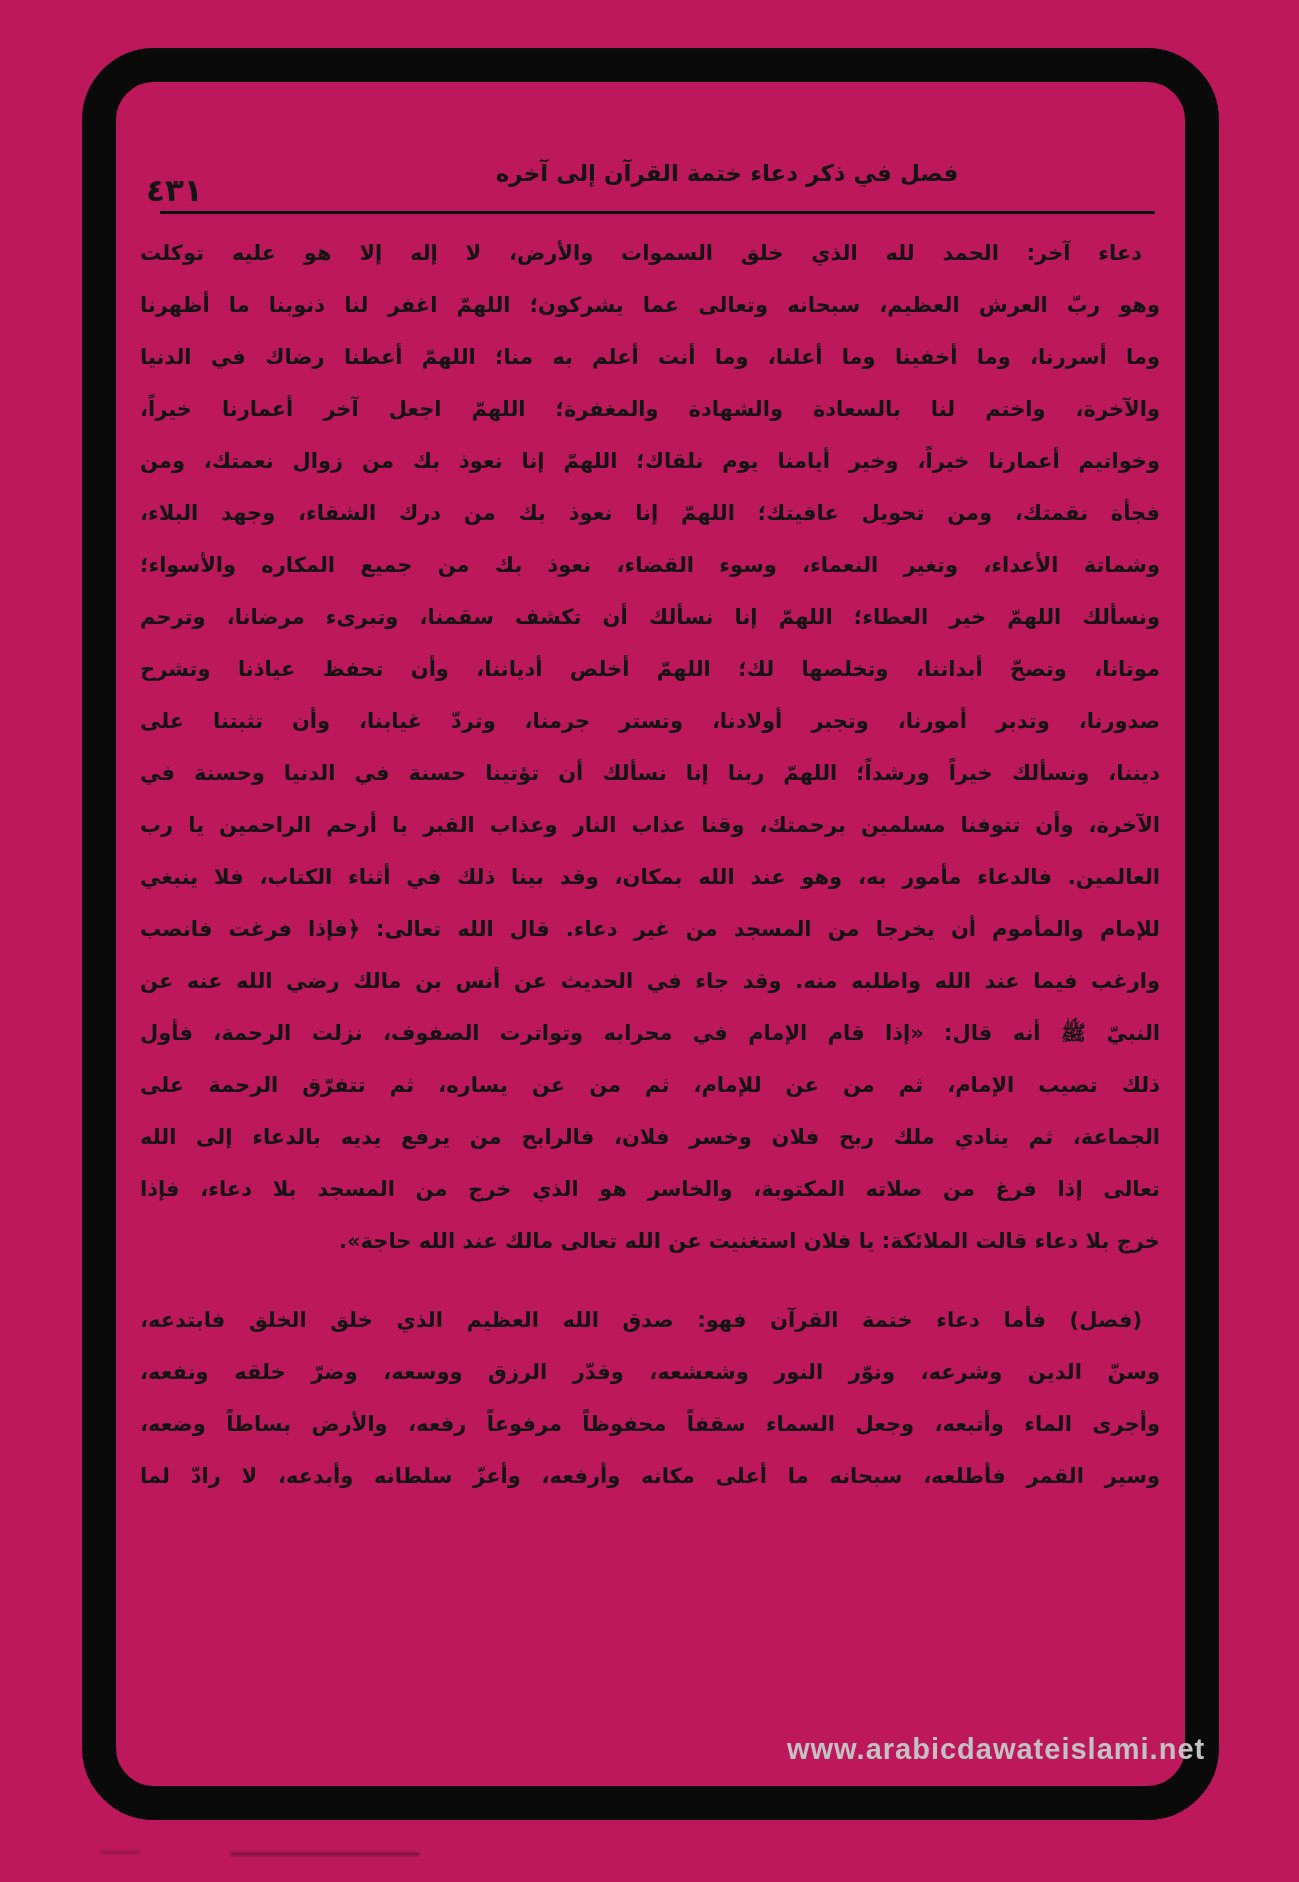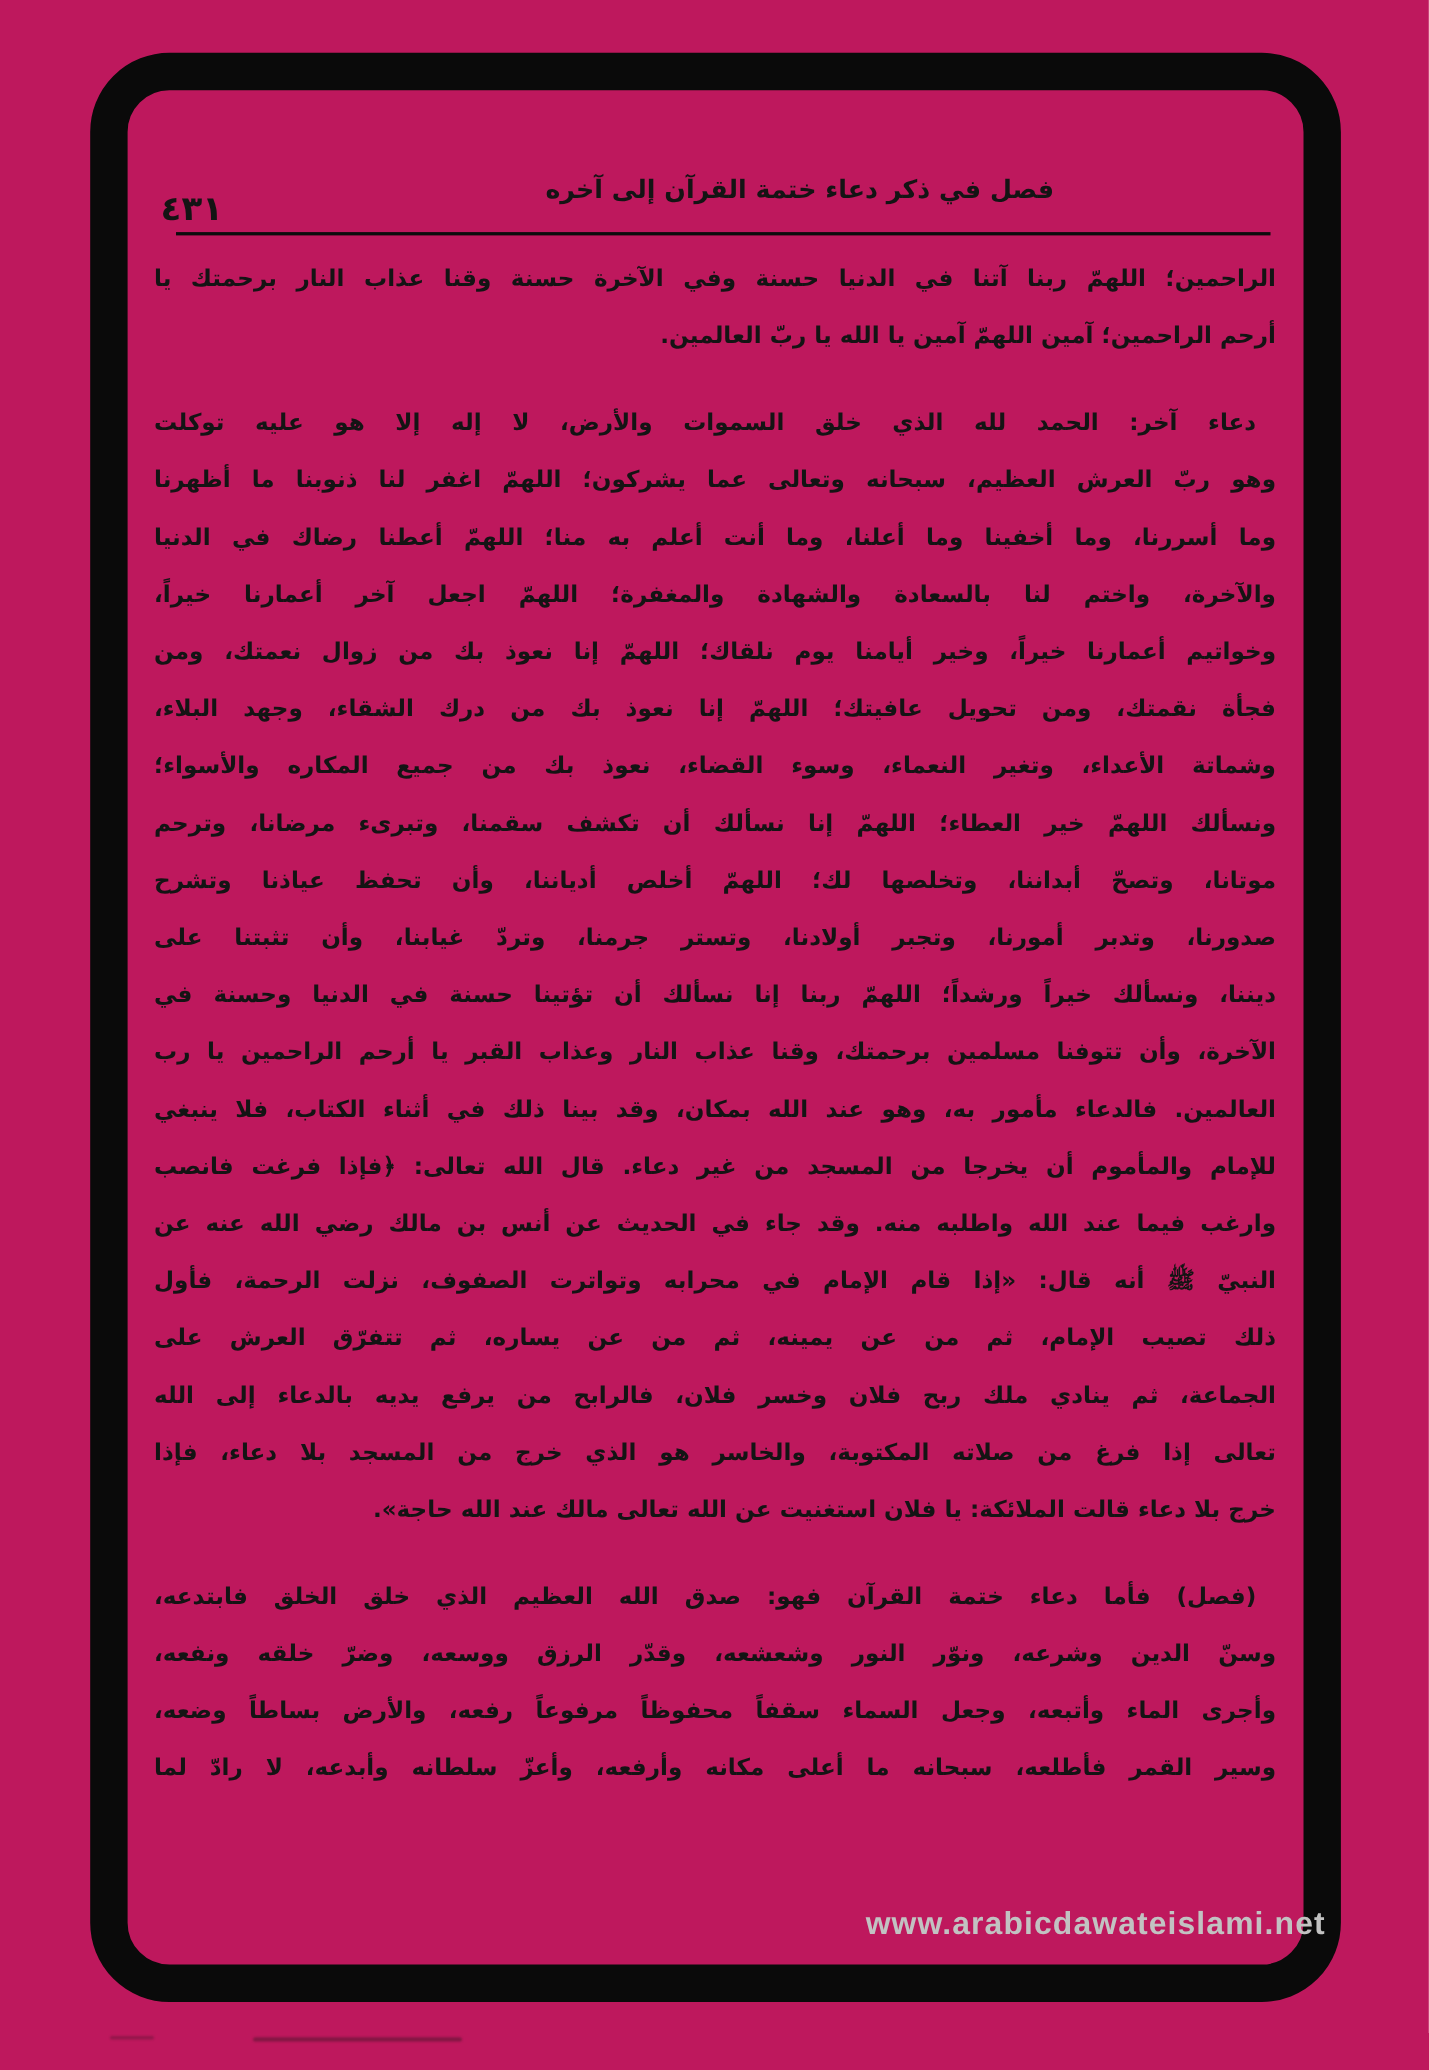--- a/index.html
+++ b/index.html
@@ -133,41 +133,37 @@
 
   <div class="inner">
     <div class="page-number">٤٣١</div>
 
     <div class="header-title">فصل في ذكر دعاء ختمة القرآن إلى آخره</div>
 
     <div class="header-rule"></div>
 
     <div class="body-text">
         <div class="paragraph">
-          <div class="line">الراحمين؛ اللهمّ ربنا آتنا في الدنيا حسنة وفي الآخرة حسنة وقنا عذاب النار برحمتك يا</div>
-          <div class="line last">أرحم الراحمين؛ آمين اللهمّ آمين يا الله يا ربّ العالمين.</div>
-        </div>
-        <div class="paragraph">
           <div class="line indent">دعاء آخر: الحمد لله الذي خلق السموات والأرض، لا إله إلا هو عليه توكلت</div>
           <div class="line">وهو ربّ العرش العظيم، سبحانه وتعالى عما يشركون؛ اللهمّ اغفر لنا ذنوبنا ما أظهرنا</div>
           <div class="line">وما أسررنا، وما أخفينا وما أعلنا، وما أنت أعلم به منا؛ اللهمّ أعطنا رضاك في الدنيا</div>
           <div class="line">والآخرة، واختم لنا بالسعادة والشهادة والمغفرة؛ اللهمّ اجعل آخر أعمارنا خيراً،</div>
           <div class="line">وخواتيم أعمارنا خيراً، وخير أيامنا يوم نلقاك؛ اللهمّ إنا نعوذ بك من زوال نعمتك، ومن</div>
           <div class="line">فجأة نقمتك، ومن تحويل عافيتك؛ اللهمّ إنا نعوذ بك من درك الشقاء، وجهد البلاء،</div>
           <div class="line">وشماتة الأعداء، وتغير النعماء، وسوء القضاء، نعوذ بك من جميع المكاره والأسواء؛</div>
           <div class="line">ونسألك اللهمّ خير العطاء؛ اللهمّ إنا نسألك أن تكشف سقمنا، وتبرىء مرضانا، وترحم</div>
           <div class="line">موتانا، وتصحّ أبداننا، وتخلصها لك؛ اللهمّ أخلص أدياننا، وأن تحفظ عياذنا وتشرح</div>
           <div class="line">صدورنا، وتدبر أمورنا، وتجبر أولادنا، وتستر جرمنا، وتردّ غيابنا، وأن تثبتنا على</div>
           <div class="line">ديننا، ونسألك خيراً ورشداً؛ اللهمّ ربنا إنا نسألك أن تؤتينا حسنة في الدنيا وحسنة في</div>
           <div class="line">الآخرة، وأن تتوفنا مسلمين برحمتك، وقنا عذاب النار وعذاب القبر يا أرحم الراحمين يا رب</div>
           <div class="line">العالمين. فالدعاء مأمور به، وهو عند الله بمكان، وقد بينا ذلك في أثناء الكتاب، فلا ينبغي</div>
           <div class="line">للإمام والمأموم أن يخرجا من المسجد من غير دعاء. قال الله تعالى: ﴿فإذا فرغت فانصب</div>
           <div class="line">وارغب فيما عند الله واطلبه منه. وقد جاء في الحديث عن أنس بن مالك رضي الله عنه عن</div>
           <div class="line">النبيّ ﷺ أنه قال: «إذا قام الإمام في محرابه وتواترت الصفوف، نزلت الرحمة، فأول</div>
-          <div class="line">ذلك تصيب الإمام، ثم من عن يمينه، ثم من عن يساره، ثم تتفرّق العرش على</div>
+          <div class="line">ذلك تصيب الإمام، ثم من عن للإمام، ثم من عن يساره، ثم تتفرّق الرحمة على</div>
           <div class="line">الجماعة، ثم ينادي ملك ربح فلان وخسر فلان، فالرابح من يرفع يديه بالدعاء إلى الله</div>
           <div class="line">تعالى إذا فرغ من صلاته المكتوبة، والخاسر هو الذي خرج من المسجد بلا دعاء، فإذا</div>
           <div class="line last">خرج بلا دعاء قالت الملائكة: يا فلان استغنيت عن الله تعالى مالك عند الله حاجة».</div>
         </div>
         <div class="paragraph">
           <div class="line indent">(فصل) فأما دعاء ختمة القرآن فهو: صدق الله العظيم الذي خلق الخلق فابتدعه،</div>
           <div class="line">وسنّ الدين وشرعه، ونوّر النور وشعشعه، وقدّر الرزق ووسعه، وضرّ خلقه ونفعه،</div>
           <div class="line">وأجرى الماء وأتبعه، وجعل السماء سقفاً محفوظاً مرفوعاً رفعه، والأرض بساطاً وضعه،</div>
           <div class="line">وسير القمر فأطلعه، سبحانه ما أعلى مكانه وأرفعه، وأعزّ سلطانه وأبدعه، لا رادّ لما</div>
         </div>

